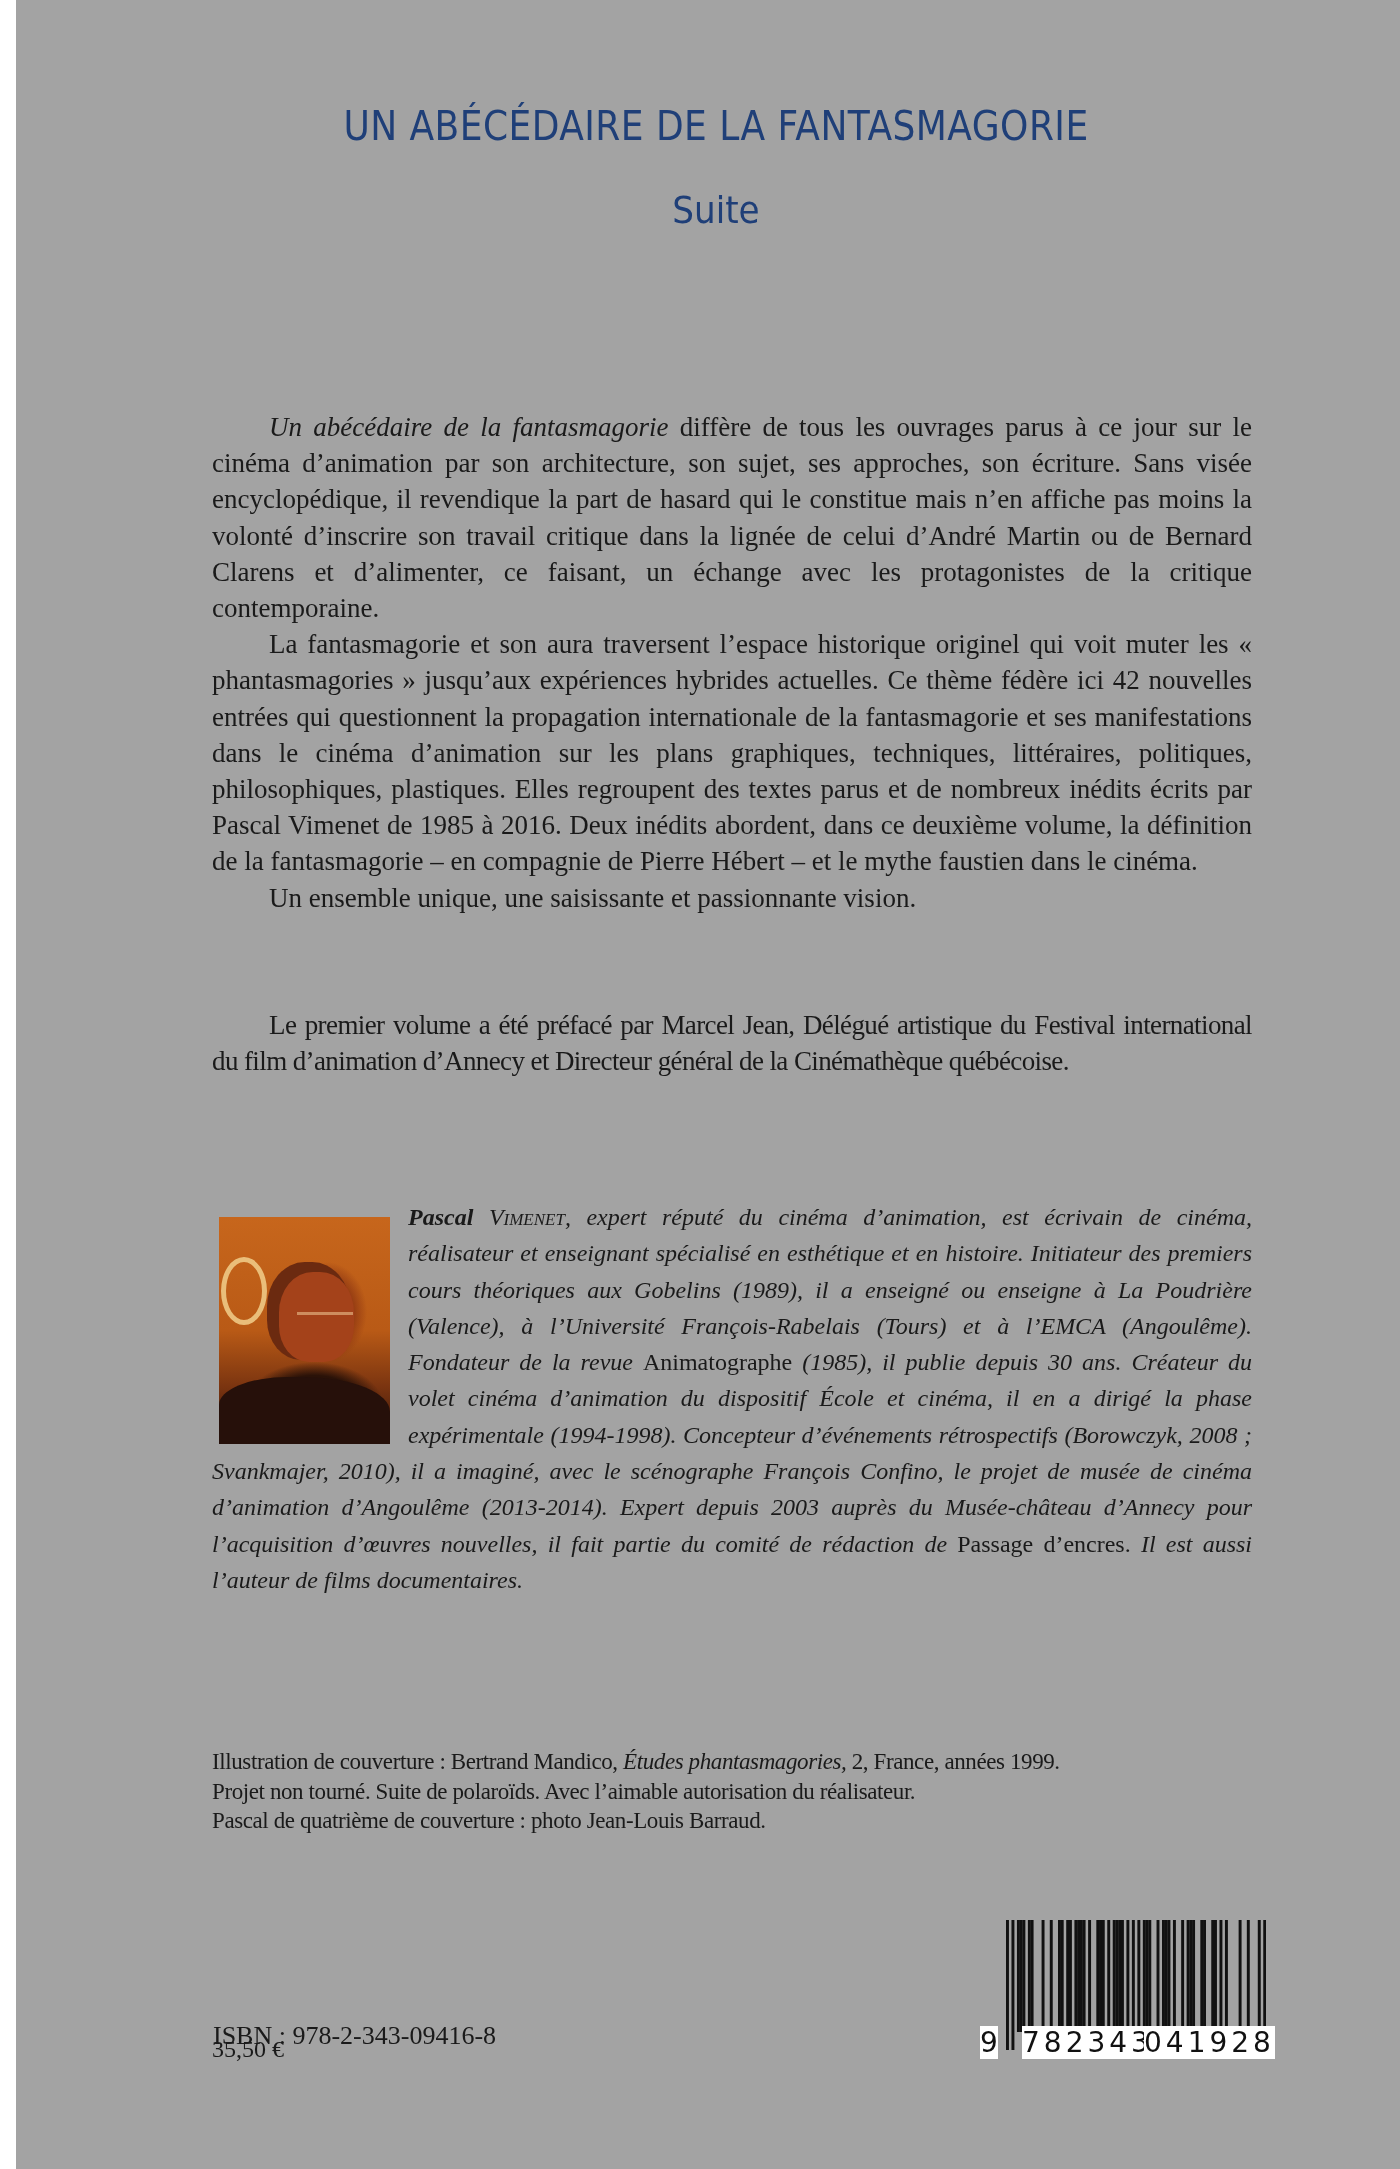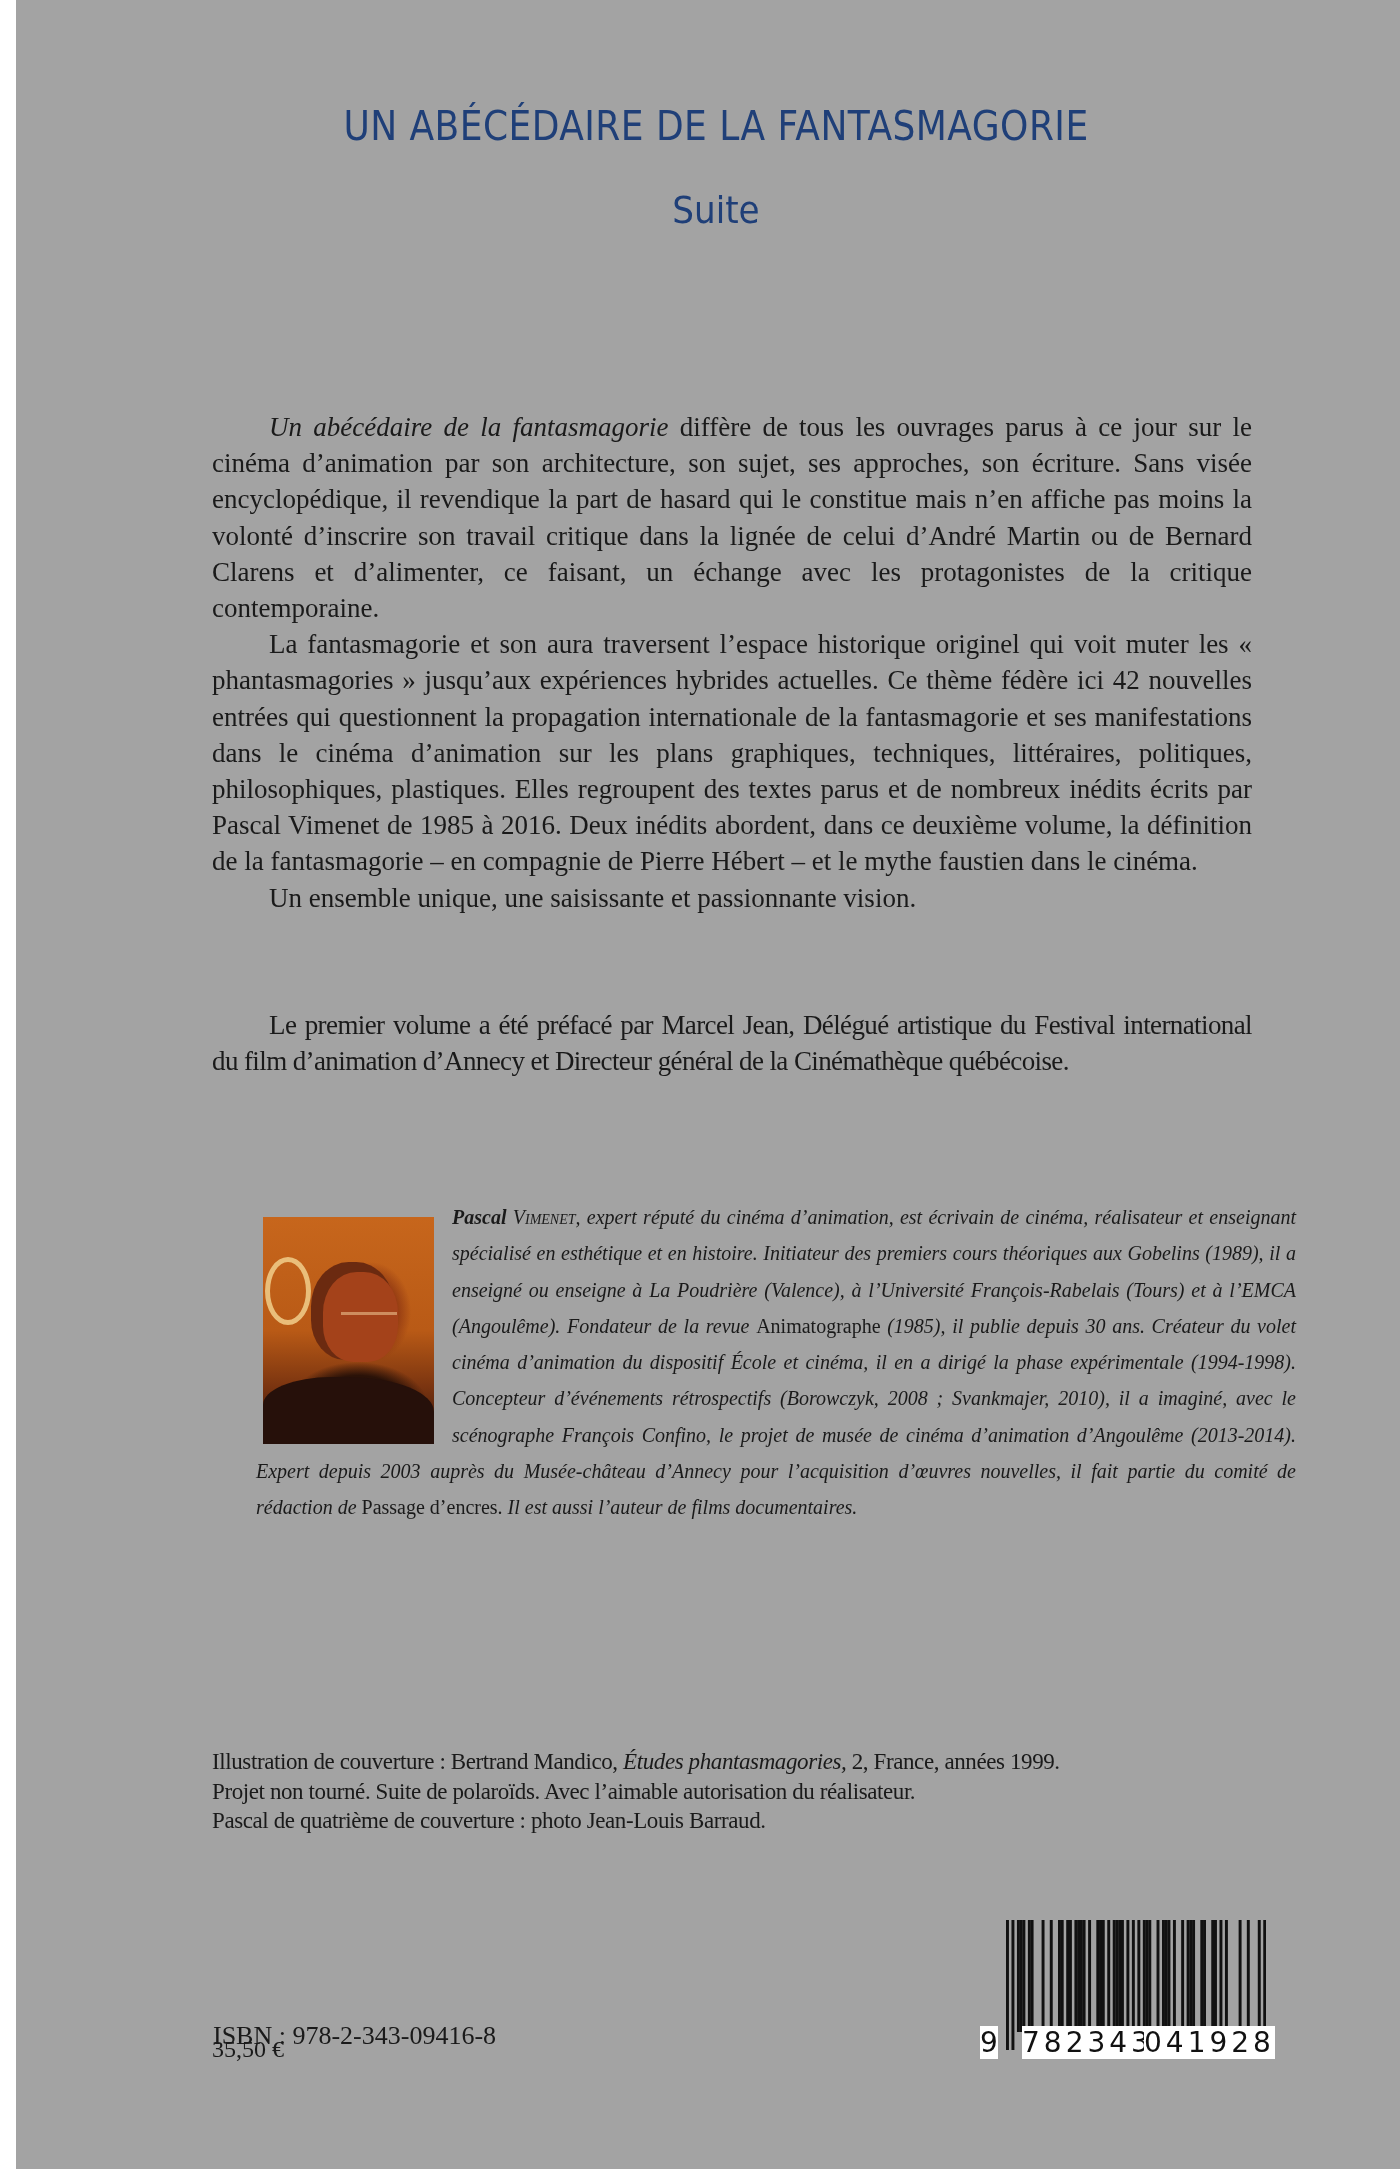--- a/index.html
+++ b/index.html
@@ -17,21 +17,21 @@
     .body-block {
       position: absolute; left: 196px; width: 1040px;
       font-size: 27px; line-height: 36.2px;
       text-align: justify; text-align-last: left;
     }
     .body-block p { margin: 0; text-indent: 57px; text-align: justify; }
     .intro { top: 409px; }
     .preface { top: 1007px; }
     .preface p { letter-spacing: -0.6px; }
 
-    .bio { position: absolute; left: 196px; top: 1199px; width: 1040px; font-size: 20px; line-height: 36.3px; font-style: italic; text-align: justify; margin-left: 44px; }
+    .bio { position: absolute; left: 196px; top: 1199px; width: 1040px; font-size: 24px; line-height: 36.3px; font-style: italic; text-align: justify; }
     .bio .photo {
       float: left; width: 171px; height: 227px; margin: 18px 18px 6px 7px;
       background:
         radial-gradient(ellipse 40px 50px at 108px 95px, #b54d1c 0%, #8f3712 60%, rgba(0,0,0,0) 100%),
         radial-gradient(ellipse 70px 45px at 95px 190px, #2a1208 0%, #2a1208 70%, rgba(0,0,0,0) 100%),
         linear-gradient(180deg, #c7661c 0%, #b95a16 50%, #7a3410 75%, #2b120a 100%);
       position: relative; overflow: hidden;
     }
     .bio .photo .ring {
       position: absolute; left: 2px; top: 40px; width: 36px; height: 58px;

